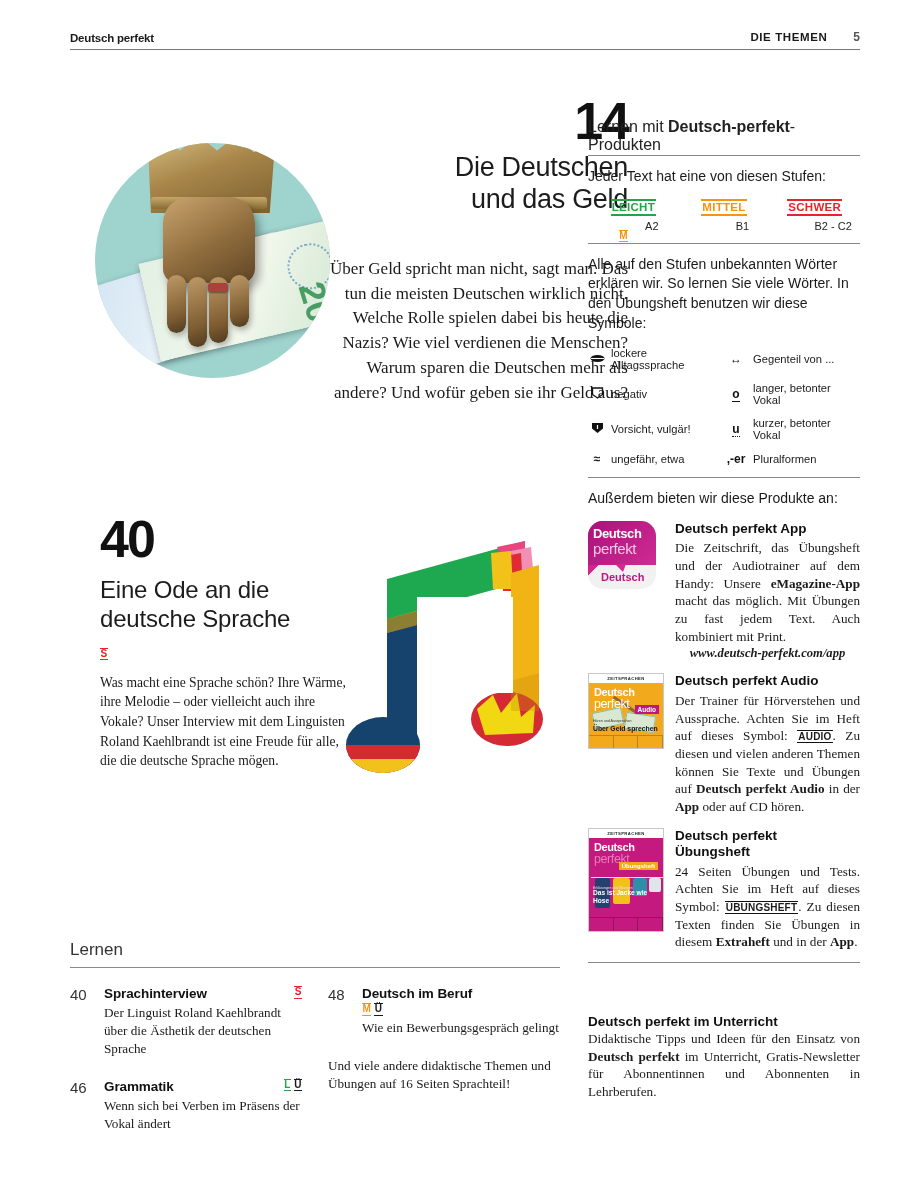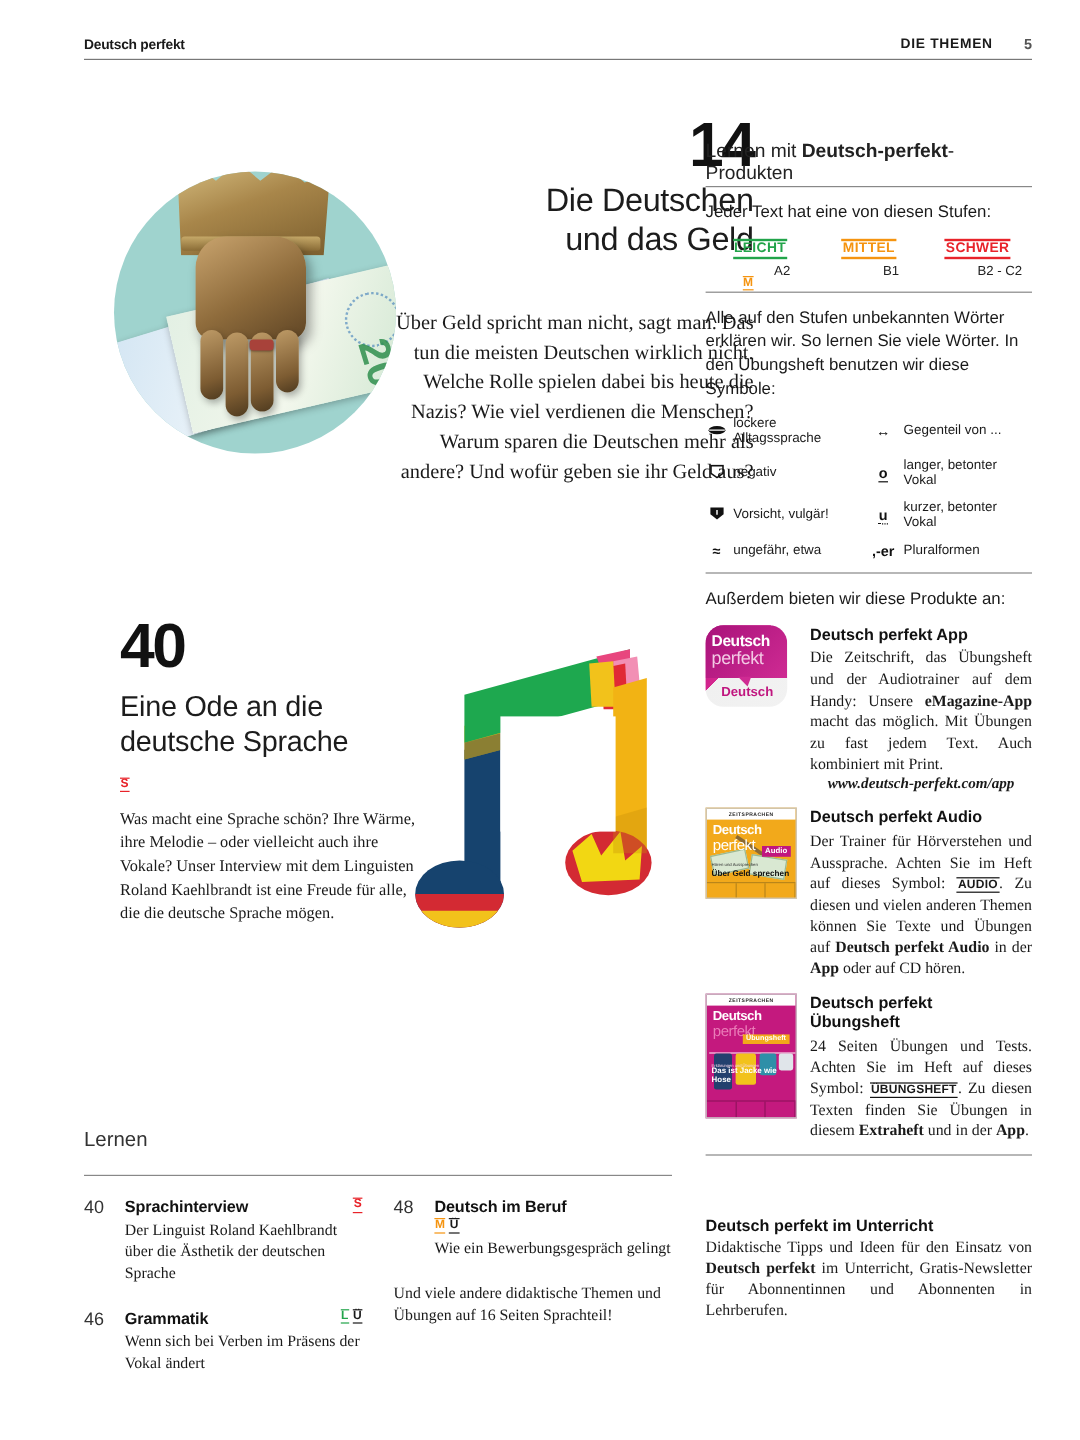--- a/index.html
+++ b/index.html
@@ -118,21 +118,21 @@
   .f2-body {
     margin-top: 12px; font-family: "Liberation Serif", serif;
     font-size: 13.6px; line-height: 1.45;
   }
   .note-img { position: absolute; left: 255px; top: 20px; width: 230px; height: 260px; }
 
   
   .lernen { position: absolute; left: 70px; top: 940px; width: 490px; }
   .lernen-head {
     font-size: 17px; font-weight: 300; color: #333;
-    padding-bottom: 19px; border-bottom: 1.5px solid #888;
+    padding-bottom: 7px; border-bottom: 1.5px solid #888;
   }
   .lernen-cols { display: flex; gap: 26px; margin-top: 18px; }
   .lernen-col { width: 232px; }
   .entry { display: flex; gap: 11px; margin-bottom: 20px; }
   .entry-no {
     font-size: 15px; color: #333; font-weight: 300; min-width: 23px;
     font-family: "Liberation Sans", sans-serif;
   }
   .entry-body { flex: 1; position: relative; }
   .entry-title-row { display: flex; justify-content: space-between; align-items: flex-start; }

